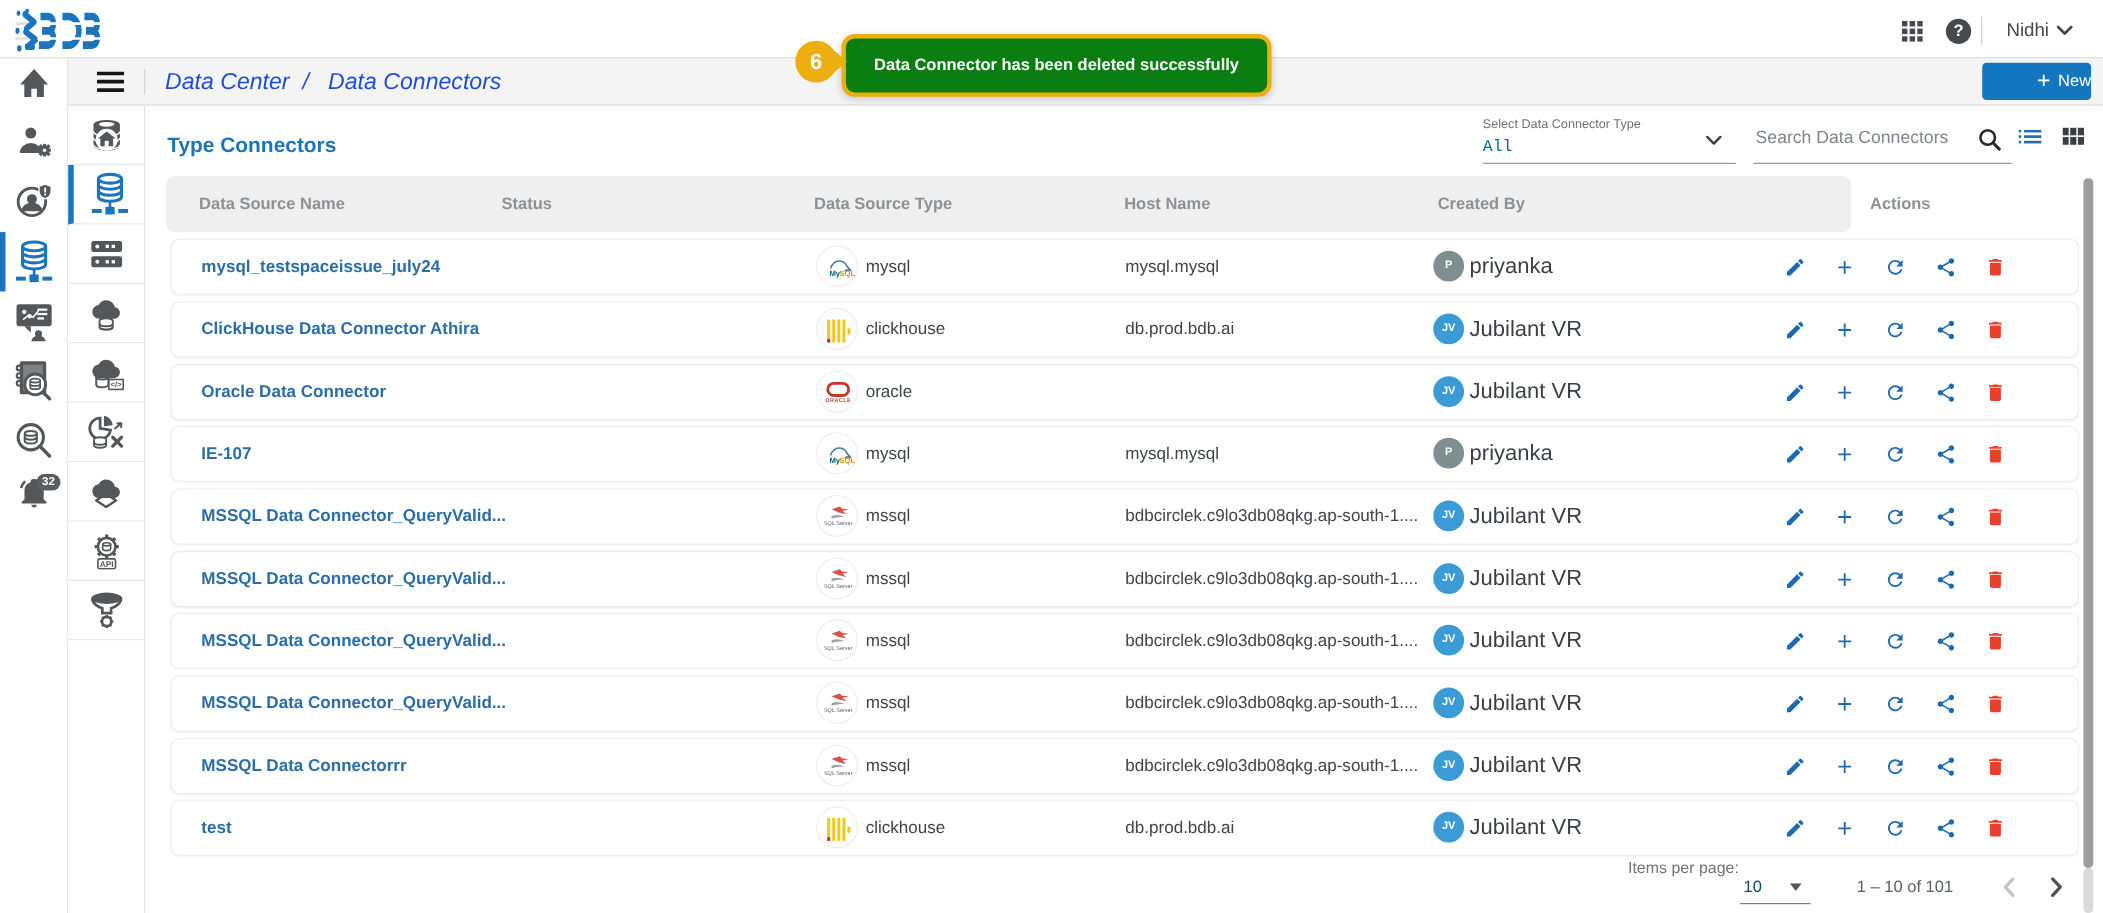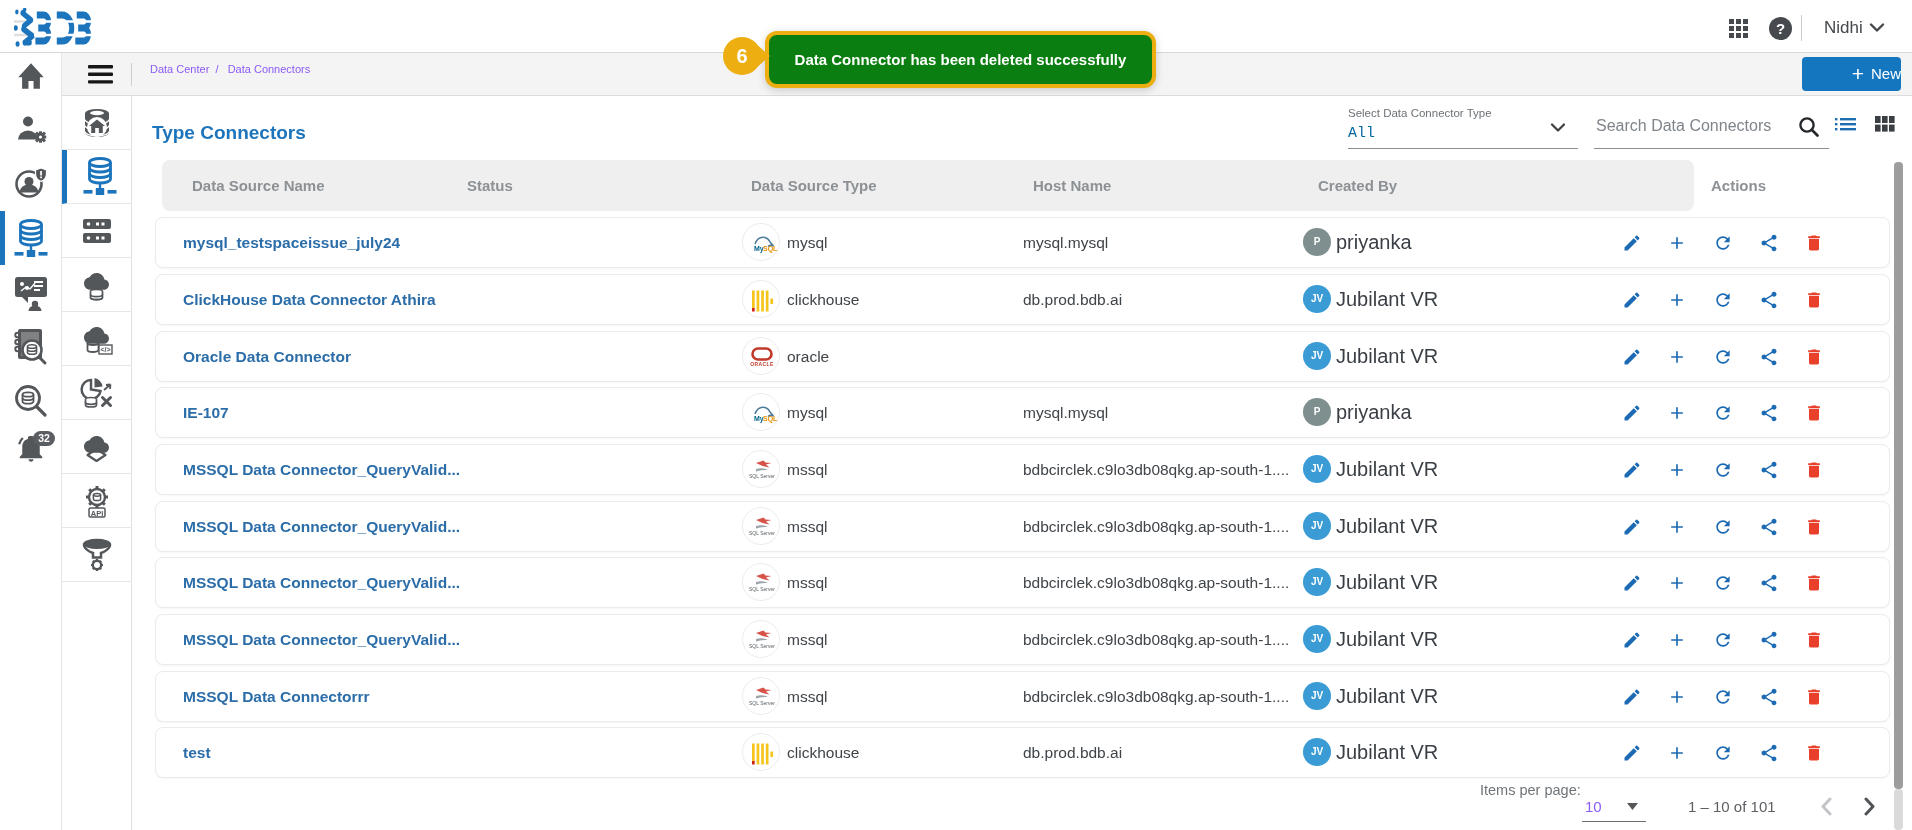--- a/index.html
+++ b/index.html
@@ -6,42 +6,42 @@
   html,body { width:1912px; height:830px; overflow:hidden; }
   body { font-family:"Liberation Sans", sans-serif; background:#fff; position:relative; }
   .abs { position:absolute; }
 
   
   .topbar { position:absolute; left:0; top:0; width:1912px; height:53px; background:#fff; border-bottom:1px solid #d8d8d8; z-index:5; }
 
   
   .subbar { position:absolute; left:62px; top:53px; width:1850px; height:43px; background:#f4f4f4; border-bottom:1px solid #dcdcdc; z-index:4; }
   .subbar .vsep { position:absolute; left:69px; top:10px; width:1px; height:23px; background:#cfcfcf; }
-  .crumb { position:absolute; left:88px; top:10px; font-size:11px; color:#8b5cf6; }
+  .crumb { position:absolute; left:88px; top:10px; font-size:21px; color:#1d4ed8;font-style:italic; }
   .newbtn { position:absolute; left:1740px; top:4px; width:99px; height:34px; background:#1576c0; border-radius:4px; color:#fff; text-align:right; line-height:33px; font-size:15px; }
   .newbtn .pl { font-size:21px; font-weight:400; vertical-align:-2px; margin-right:7px; }
 
   
   .col1 { position:absolute; left:0; top:53px; width:62px; height:777px; background:#fff; border-right:1px solid #e4e4e4; z-index:3; }
   .col2 { position:absolute; left:62px; top:96px; width:70px; height:734px; background:#fff; border-right:1px solid #e0e0e0; z-index:3; }
   .c2cell { width:70px; height:54px; border-bottom:1px solid #e7e7e7; position:relative; }
   .c2cell svg { position:absolute; left:50%; top:50%; transform:translate(-50%,-50%); }
   .c2active { border-left:5px solid #1c75bc; }
   .blubar1 { position:absolute; left:0; top:158px; width:5px; height:54px; background:#1c75bc; }
 
   
   .title { position:absolute; left:152px; top:122px; font-size:19px; font-weight:bold; color:#1c75bc; letter-spacing:0px; }
   .sel-label { position:absolute; left:1348px; top:107px; font-size:11.5px; color:#6d7276; }
   .sel-val { position:absolute; left:1348px; top:125px; font-size:15px; color:#0369a1;font-family:Liberation Mono, monospace; }
   .sel-line { position:absolute; left:1348px; top:148px; width:230px; height:1px; background:#8d8d8d; }
   .search-ph { position:absolute; left:1596px; top:117px; font-size:16px; color:#7e848a; }
   .search-line { position:absolute; left:1594px; top:148px; width:235px; height:1px; background:#8d8d8d; }
 
   
-  .thead { position:absolute; left:151px; top:160px; width:1532px; height:51px; background:#efefef; border-radius:8px;margin-left:11px; }
+  .thead { position:absolute; left:151px; top:160px; width:1532px; height:51px; background:#efefef; border-radius:8px; }
   .thead span { position:absolute; top:17px; font-size:15px; font-weight:bold; color:#8c9196; }
   .row { position:absolute; left:155px; width:1735px; height:51px; background:#fff; border:1px solid #ebebeb; border-radius:8px; box-shadow:0 1px 2px rgba(0,0,0,0.04); }
   .rname { position:absolute; left:27px; top:0; height:49px; line-height:49px; font-size:15.5px; font-weight:bold; color:#2b6da8; }
   .ricon { position:absolute; left:586px; top:5px; width:38px; height:38px; border-radius:50%; border:1px solid #ececec; background:#fff; }
   .rtype { position:absolute; left:631px; top:0; height:49px; line-height:49px; font-size:15.5px; color:#3f4449; }
   .rhost { position:absolute; left:867px; top:0; height:49px; line-height:49px; font-size:15.5px; color:#3f4449; }
   .rav { position:absolute; left:1147px; top:10px; width:28px; height:28px; border-radius:50%; color:#fff; font-size:10px; font-weight:bold; text-align:center; line-height:28px; }
   .rby { position:absolute; left:1180px; top:0; height:49px; line-height:49px; font-size:20px; color:#3a3f45; }
   .act { position:absolute; top:14.5px; width:20px; height:20px; }
 
@@ -617,21 +617,21 @@
       <div class="act" style="left:1603px"><svg width="20" height="20" viewBox="0 0 24 24">
           <path fill="#1c6ab3" d="M18 16.08c-.76 0-1.44.3-1.96.77L8.91 12.7c.05-.23.09-.46.09-.7s-.04-.47-.09-.7l7.05-4.11c.54.5 1.25.81 2.04.81 1.66 0 3-1.34 3-3s-1.34-3-3-3-3 1.34-3 3c0 .24.04.47.09.7L8.04 9.81C7.5 9.31 6.79 9 6 9c-1.66 0-3 1.34-3 3s1.34 3 3 3c.79 0 1.5-.31 2.04-.81l7.12 4.16c-.05.21-.08.43-.08.65 0 1.61 1.31 2.92 2.92 2.92 1.61 0 2.92-1.31 2.92-2.92s-1.31-2.92-2.92-2.92z"></path>
         </svg></div>
       <div class="act" style="left:1648px"><svg width="20" height="20" viewBox="0 0 24 24">
           <path fill="#e8402a" d="M6 19c0 1.1.9 2 2 2h8c1.1 0 2-.9 2-2V7H6v12zM19 4h-3.5l-1-1h-5l-1 1H5v2h14V4z"></path>
         </svg></div>
     </div>
   </div>
 
 <div class="pag" style="left:1480px; top:782px;">Items per page:</div>
-<div class="pag" style="left:1585px; top:798px; color:#8b5cf6; font-size:15px;">10</div>
+<div class="pag" style="left:1585px; top:798px; color:#0c4a6e; font-size:15px;">10</div>
 <div class="abs" style="left:1582px; top:821px; width:64px; height:1px; background:#6f6f6f;"></div>
 <svg class="abs" style="left:1627px; top:803px" width="11" height="7">
     <path d="M0 0 L11 0 L5.5 7 Z" fill="#54575a"></path>
   </svg>
 <div class="pag" style="left:1688px; top:798px; color:#5c6064; font-size:15px;">1 – 10 of 101</div>
 <svg class="abs" style="left:1820px; top:797px" width="12" height="19" viewBox="0 0 12 19">
     <path d="M10 2 L3 9.5 L10 17" fill="none" stroke="#c2c4c7" stroke-width="3" stroke-linecap="round" stroke-linejoin="round"></path>
   </svg>
 <svg class="abs" style="left:1864px; top:797px" width="12" height="19" viewBox="0 0 12 19">
     <path d="M2 2 L9 9.5 L2 17" fill="none" stroke="#505356" stroke-width="3" stroke-linecap="round" stroke-linejoin="round"></path>

